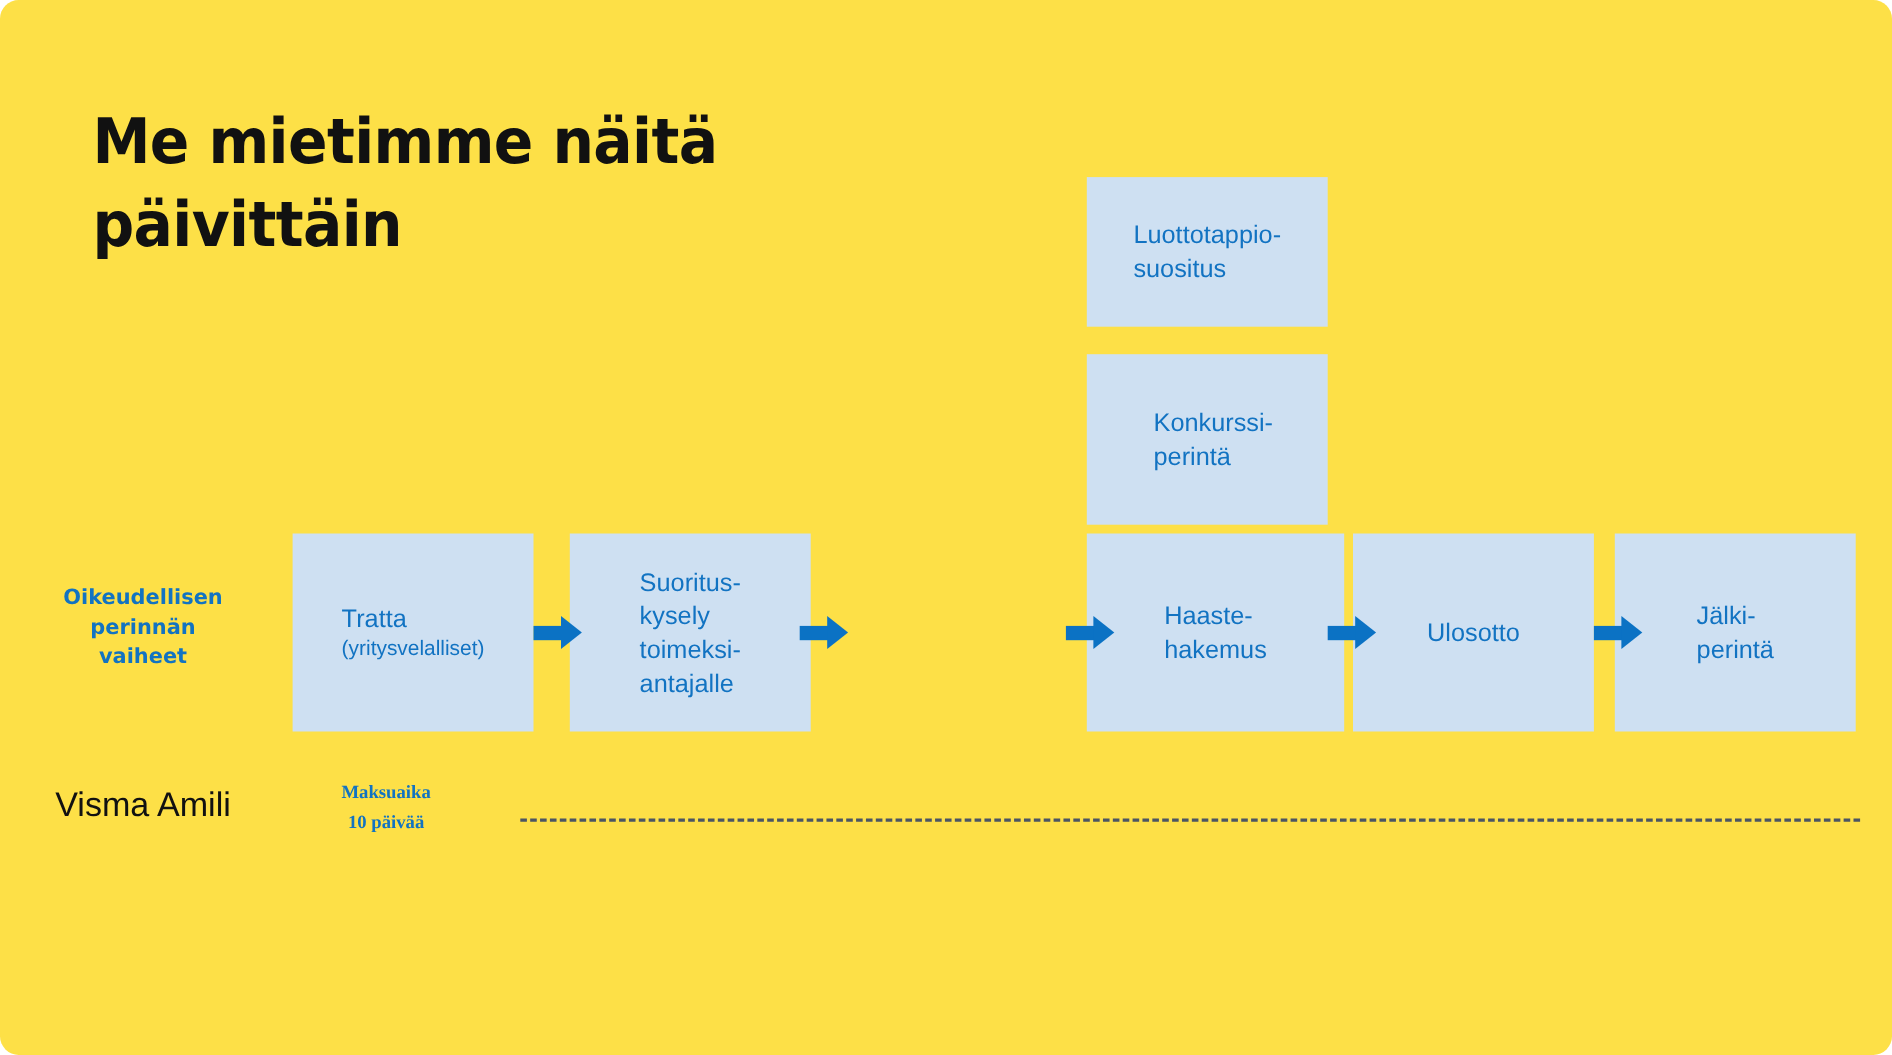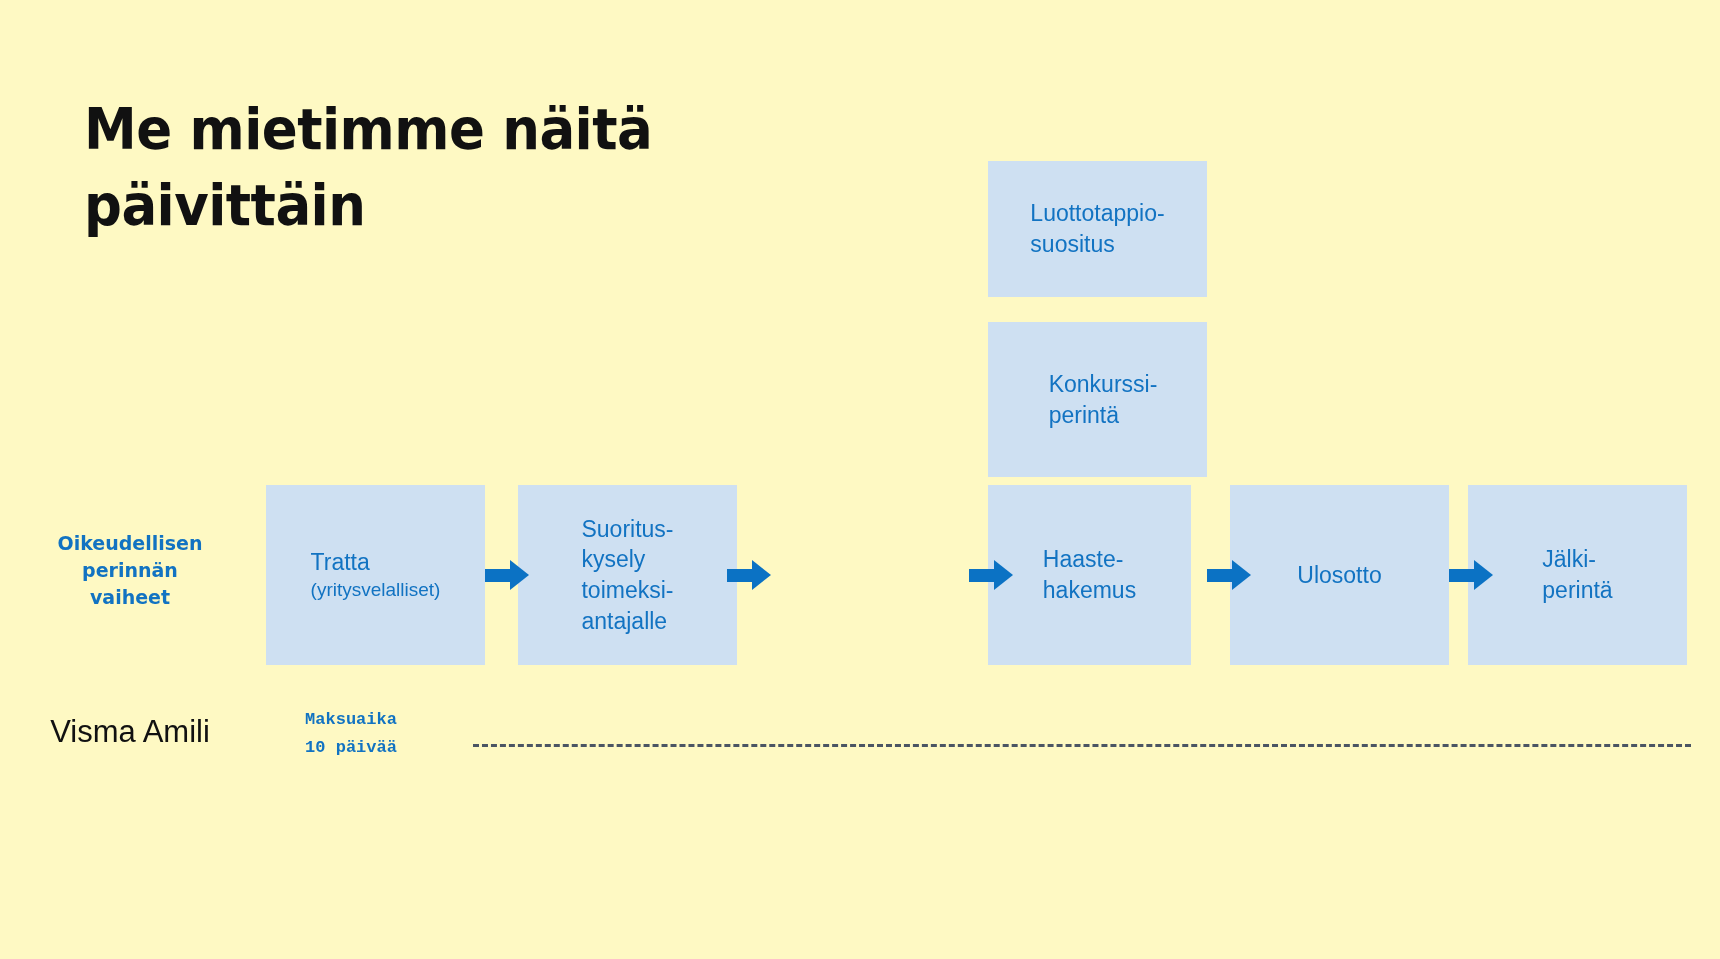--- a/index.html
+++ b/index.html
@@ -9,22 +9,23 @@
     background: #ffffff;
   }
   body {
     font-family: "Liberation Sans", sans-serif;
     -webkit-font-smoothing: antialiased;
   }
   #slide {
     position: relative;
     width: 1720px;
     height: 959px;
-    background: #fef9c3;
+    background: #fde047;
     overflow: hidden;
+    border-radius: 17px;
   }
 
   
   #slide-title {
     position: absolute;
     left: 84px;
     top: 92px;
     width: 760px;
     font-family: "DejaVu Sans", "Liberation Sans", sans-serif;
     font-weight: 700;
@@ -112,21 +113,21 @@
     color: #111111;
   }
 
   
   #payment-term {
     position: absolute;
     left: 266px;
     top: 706px;
     width: 170px;
     text-align: center;
-    font-family: Liberation Mono, monospace;
+    font-family: Liberation Serif, serif;
     font-weight: 700;
     font-size: 17px;
     line-height: 1.62;
     color: #1273c2;
     white-space: pre-line;
   }
 
   
   #timeline-dashes {
     position: absolute;
@@ -191,21 +192,21 @@
       <span class="sub">(yritysvelalliset)</span>
     </div>
   </div>
 
   <div class="pbox" style="left:508px; top:485px; width:219px; height:180px;margin-left:10px;">Suoritus-
 kysely
 toimeksi-
 antajalle</div>
 
 
-  <div class="pbox" style="left:988px; top:485px; width:203px; height:180px;">Haaste-
+  <div class="pbox" style="left:988px; top:485px; width:234px; height:180px;">Haaste-
 hakemus</div>
 
   <div class="pbox" style="left:1230px; top:485px; width:219px; height:180px;">Ulosotto</div>
 
   <div class="pbox" style="left:1468px; top:485px; width:219px; height:180px;">Jälki-
 perintä</div>
 
   <div class="arrow" style="left:485px;">
     <span class="shaft"></span>
     <span class="head"></span>

